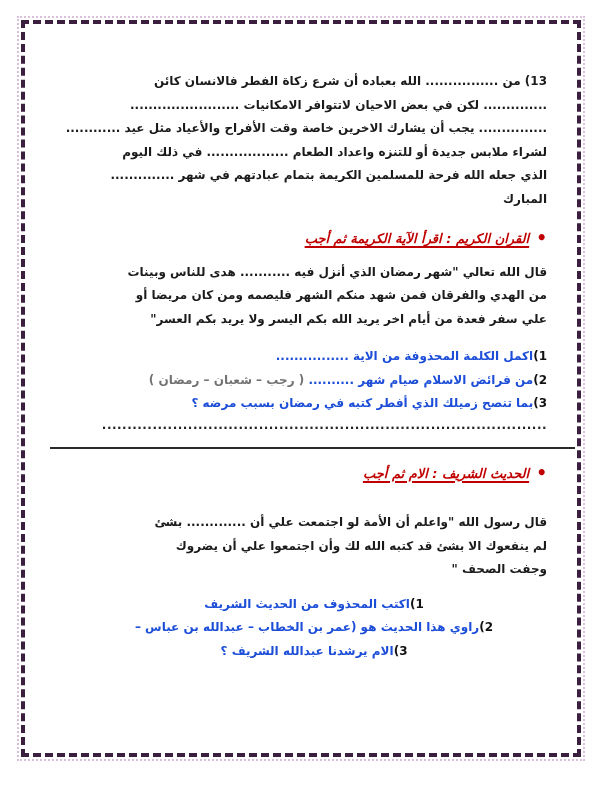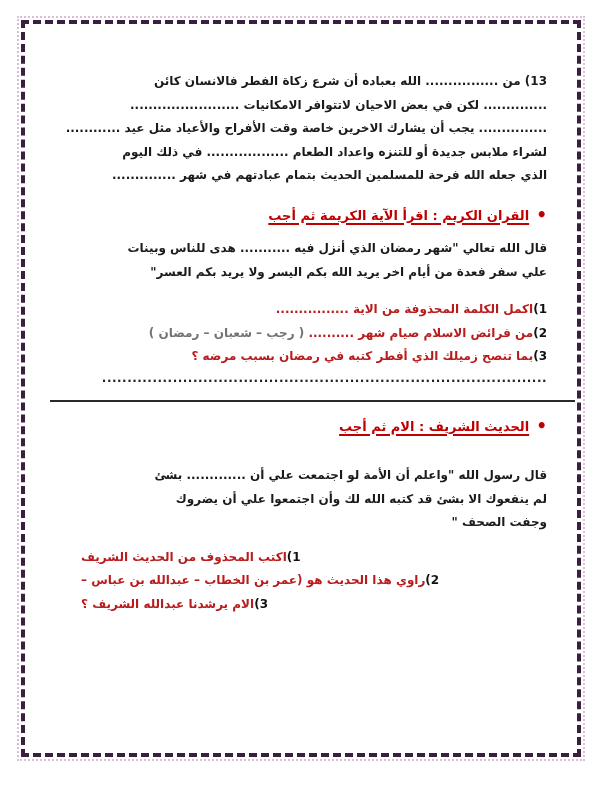--- a/index.html
+++ b/index.html
@@ -21,56 +21,59 @@
     padding:46px 30px 0 56px;
   }
   .content p{margin:0;white-space:nowrap;}
   .heading{margin-top:16px;white-space:nowrap;}
   .heading .bullet{color:#c00000;font-size:17px;margin-left:7px;vertical-align:-1px;}
   .heading .htext{
     color:#c00000;font-size:13px;
     text-decoration:underline;
     text-decoration-thickness:1.5px;
     text-underline-offset:3px;
+    font-style:italic;
   }
   .verse{margin-top:9px;}
   .questions{margin-top:14px;}
   .qnum{color:#111111;}
-  .qtext{color:#b91c1c;}
+  .qtext{color:#1d4ed8;}
   .choices{color:#737373;}
   .answer-dots{margin-top:5px;line-height:18px;color:#222;letter-spacing:0.5px;}
   .divider{
     height:0;border-top:2px solid #2a2a2a;
     margin:13px -28px 0 -31px;
   }
   .heading2{margin-top:13px;}
   .hadith{margin-top:25px;}
-  .hquestions{margin-top:11px;text-align:left;}
+  .hquestions{margin-top:11px;text-align:center;}
 </style>
 </head>
 <body>
 
 <div class="page">
   <div class="frame">
     <div class="content">
 
       <div>
         <p>13)  من ................ الله بعباده أن شرع زكاة الفطر فالانسان كائن</p>
         <p>.............. لكن في بعض الاحيان لاتتوافر الامكانيات ........................</p>
         <p>............... يجب أن يشارك الاخرين خاصة وقت الأفراح والأعياد مثل عيد ............</p>
         <p>لشراء ملابس جديدة أو للتنزه واعداد الطعام .................. في ذلك اليوم</p>
-        <p>الذي جعله الله فرحة للمسلمين الحديث بتمام عبادتهم في شهر ..............</p>
+        <p>الذي جعله الله فرحة للمسلمين الكريمة بتمام عبادتهم في شهر ..............</p>
+        <p>المبارك</p>
       </div>
 
       <div class="heading">
         <span class="bullet">•</span><span class="htext">القران الكريم : اقرأ الآية الكريمة ثم أجب</span>
       </div>
 
       <div class="verse">
         <p>قال الله تعالي "شهر رمضان الذي أنزل فيه ........... هدى للناس وبينات</p>
+        <p>من الهدي والفرقان فمن شهد منكم الشهر فليصمه ومن كان مريضا أو</p>
         <p>علي سفر فعدة من أيام اخر يريد الله بكم اليسر ولا يريد بكم العسر"</p>
       </div>
 
       <div class="questions">
         <p><span class="qnum">1)</span><span class="qtext">اكمل الكلمة المحذوفة من الاية ................</span><span class="choices"></span></p>
         <p><span class="qnum">2)</span><span class="qtext">من فرائض الاسلام صيام شهر ..........  </span><span class="choices">( رجب – شعبان – رمضان )</span></p>
         <p><span class="qnum">3)</span><span class="qtext">بما تنصح زميلك الذي أفطر كتبه في رمضان بسبب مرضه ؟</span><span class="choices"></span></p>
         <p class="answer-dots">........................................................................................</p>
       </div>
 

